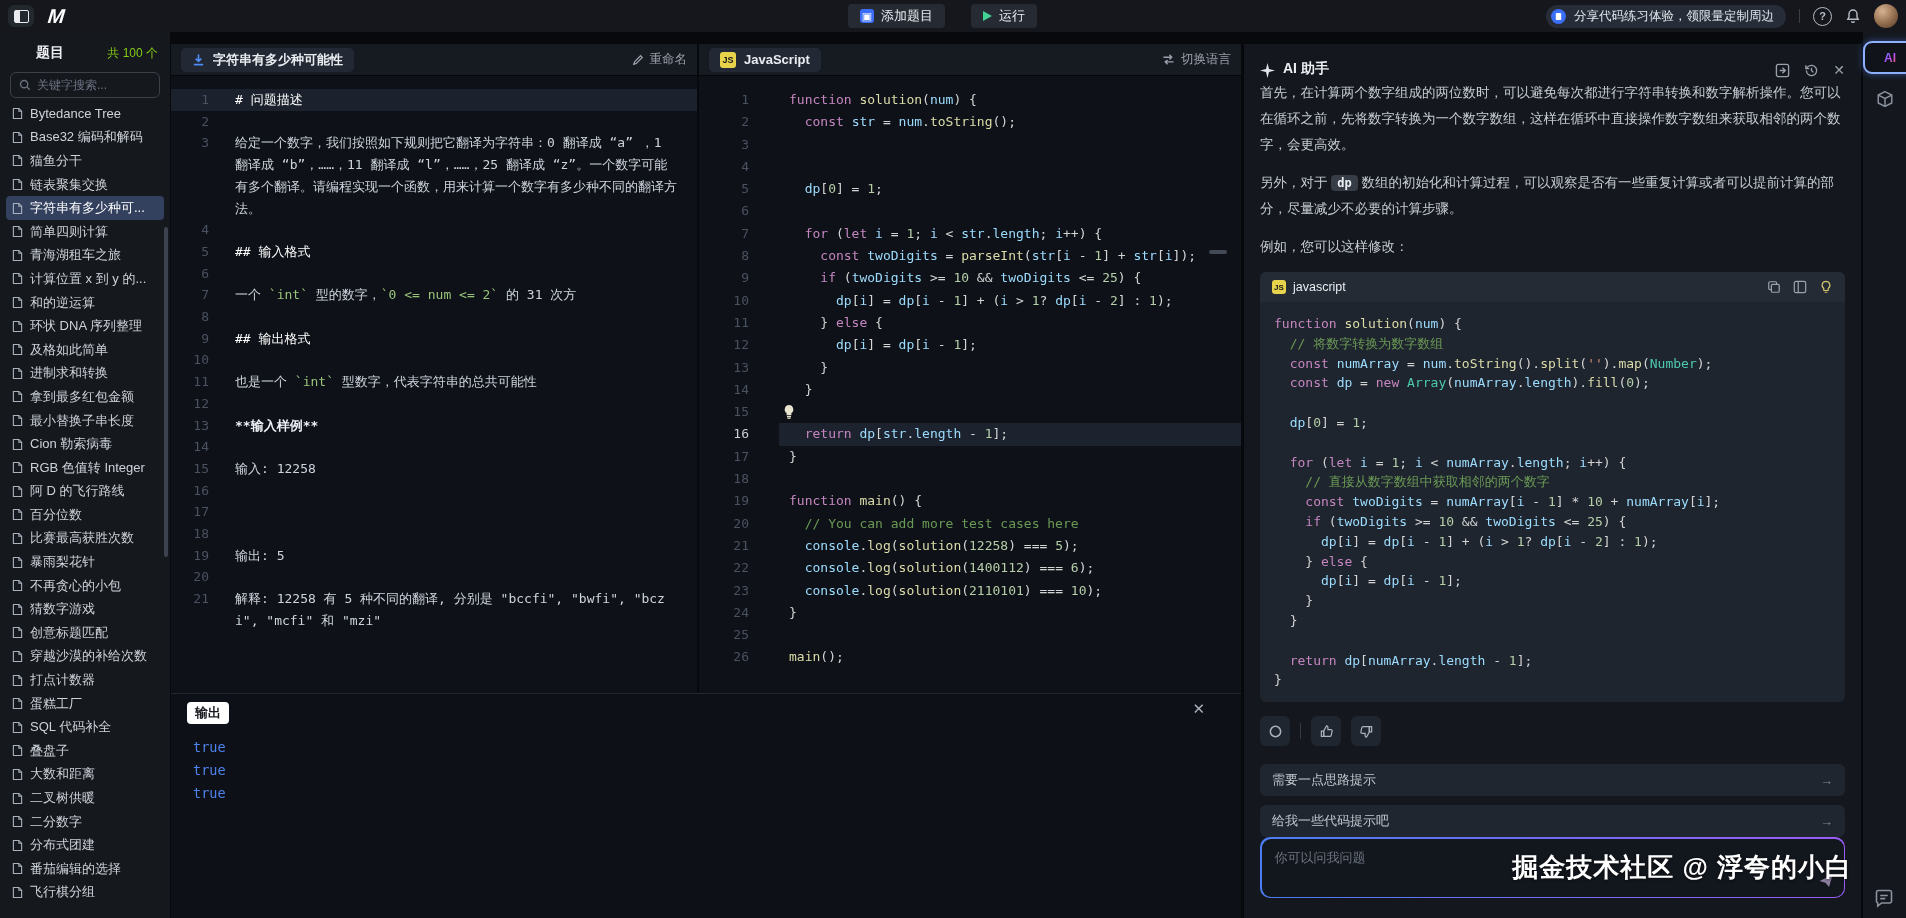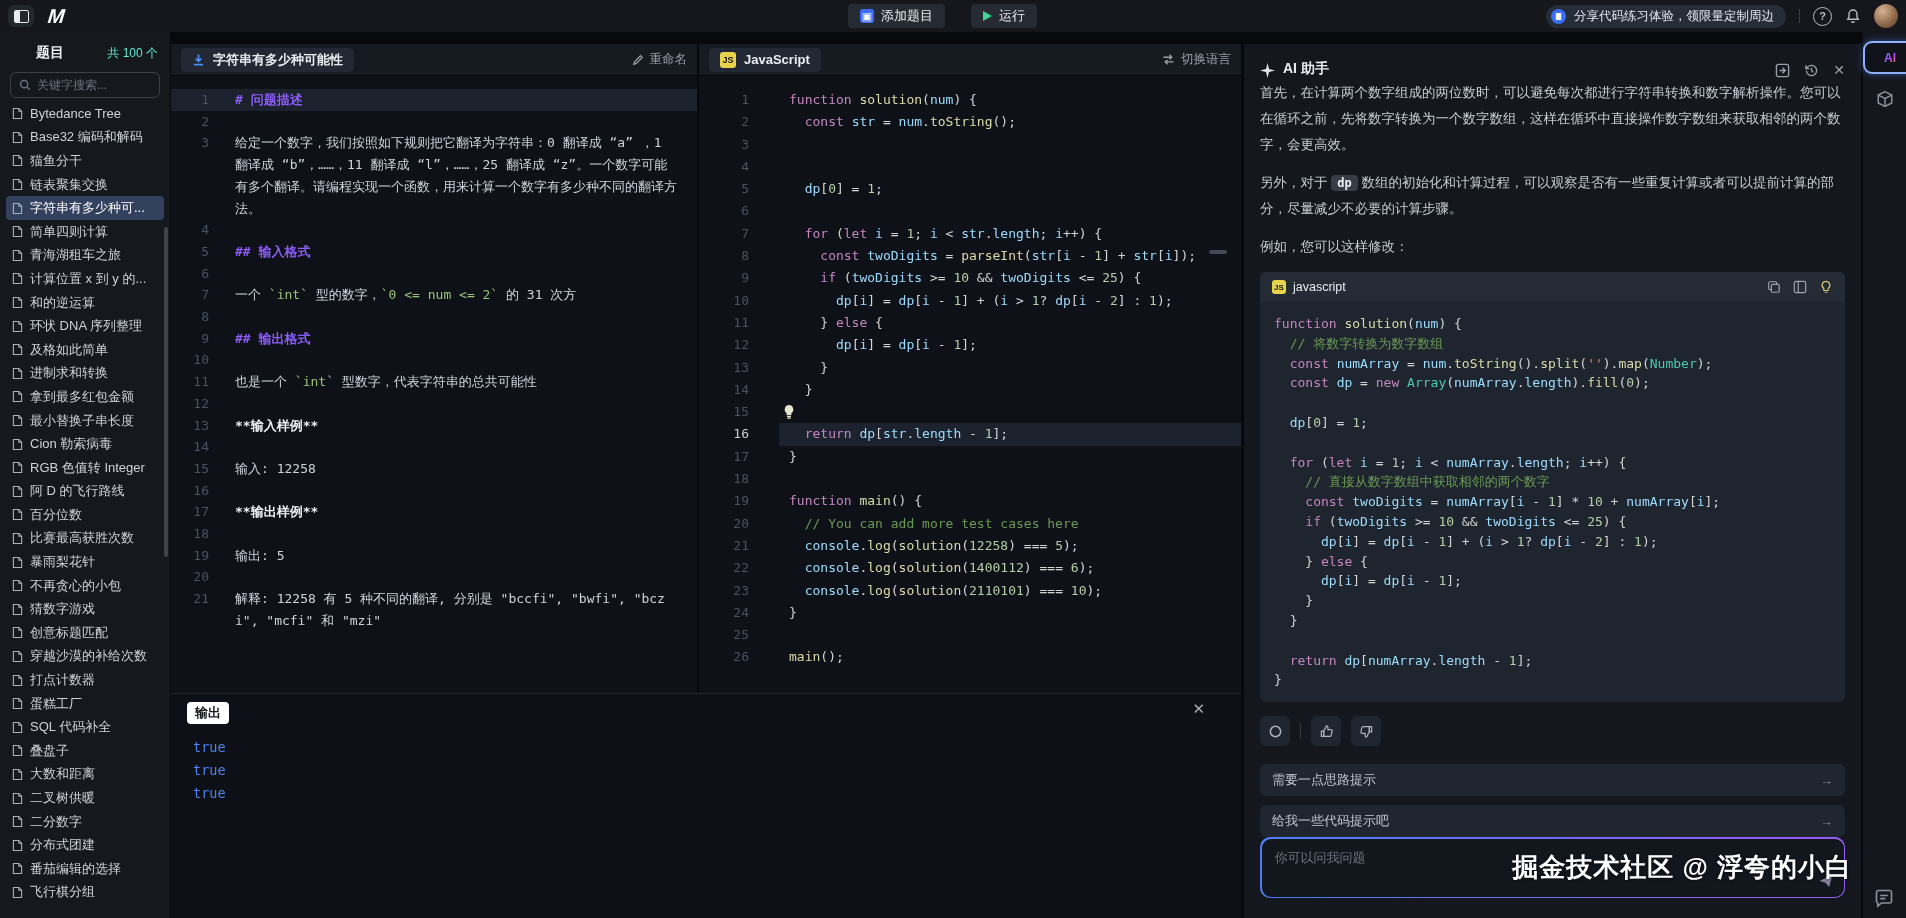--- a/index.html
+++ b/index.html
@@ -20,39 +20,39 @@
   .tb-right{position:absolute;right:8px;top:4px;display:flex;align-items:center;gap:13px;}
   .promo{display:flex;align-items:center;gap:8px;height:23px;padding:0 12px 0 5px;background:#262d38;border-radius:12px;font-size:12.5px;color:#e3e7ee;cursor:pointer;}
   .promo-ic{width:15px;height:15px;background:#3b6ef6;border-radius:50%;display:flex;align-items:center;justify-content:center;}
   .tb-divider{width:1px;height:14px;background:#3a404a;}
   .help-ic{width:17px;height:17px;border:1.5px solid #b6bcc6;border-radius:50%;color:#b6bcc6;font-size:11px;font-weight:bold;display:flex;align-items:center;justify-content:center;}
   .avatar{width:24px;height:24px;border-radius:50%;background:radial-gradient(circle at 35% 30%,#d7b392,#8a6648 60%,#4f3a28);}
   
   .sidebar{position:absolute;left:0;top:32px;width:170px;height:886px;background:#15181d;overflow:hidden;}
   .sb-head{display:flex;align-items:flex-end;justify-content:space-between;padding:12px 12px 0 12px;margin-left:24px;}
   .sb-title{font-size:14px;font-weight:bold;color:#eceef2;}
-  .sb-count{font-size:12px;color:#5eead4;}
+  .sb-count{font-size:12px;color:#84cc16;}
   .sb-search{margin:10px 10px 4px 10px;height:24px;border:1px solid #3b414b;border-radius:6px;display:flex;align-items:center;gap:6px;padding:0 8px;color:#6b7280;font-size:12px;}
   .side-item{display:flex;align-items:center;gap:7px;height:23.6px;margin:0 6px;padding:0 6px;border-radius:4px;font-size:13px;color:#ced3da;white-space:nowrap;overflow:hidden;cursor:pointer;}
   .side-item.selected{background:#33415f;color:#fff;}
   .side-label{overflow:hidden;text-overflow:ellipsis;}
   .sb-scroll{position:absolute;right:2px;top:195px;width:4px;height:330px;border-radius:2px;background:#3c434e;}
   
   .panel-head{height:31px;background:#161a21;border-bottom:1px solid #05070a;display:flex;align-items:center;padding:0 10px;}
   .head-tab{display:flex;align-items:center;gap:8px;height:24px;padding:0 11px;background:#232934;border-radius:5px;font-size:13px;font-weight:bold;color:#e9ecf1;}
   .head-right{margin-left:auto;display:flex;align-items:center;gap:6px;color:#9aa1ab;font-size:12.5px;cursor:pointer;}
   .mono{font-family:"DejaVu Sans Mono","Liberation Mono",monospace;}
   
   .desc{position:absolute;left:171px;top:44px;width:526px;height:649px;background:#0e1218;}
   .md-body{position:absolute;top:31px;left:0;right:0;bottom:0;padding-top:14px;overflow:hidden;}
   .md-row{display:flex;min-height:21.7px;line-height:21.7px;font-size:13px;}
   .md-row.active{background:#1b222d;}
   .md-gutter{flex:none;width:38px;text-align:right;color:#4a5160;font-family:"DejaVu Sans Mono",monospace;}
   .md-content{flex:1;margin-left:26px;padding-right:18px;color:#ced4dd;font-family:"DejaVu Sans Mono","Liberation Mono",monospace;white-space:pre-wrap;word-break:break-all;}
-  .md-h{color:#8b5cf6;font-weight:bold;margin-top:16px;}
+  .md-h{color:#ffffff;font-weight:normal;margin-top:16px;}
   .md-b{font-weight:bold;color:#eef1f6;}
   .md-code{color:#98c379;}
   
   .editor{position:absolute;left:699px;top:44px;width:542px;height:649px;background:#0e1218;}
   .js-badge{width:16px;height:16px;background:#e7d44c;color:#15161a;font-size:9px;font-weight:bold;border-radius:3px;display:flex;align-items:center;justify-content:center;}
   .code-body{position:absolute;top:31px;left:0;right:0;bottom:0;padding-top:14px;overflow:hidden;}
   .code-row{display:flex;height:22.3px;line-height:22.3px;font-size:13px;position:relative;}
   .code-gutter{flex:none;width:50px;text-align:right;color:#4a5160;font-family:"DejaVu Sans Mono",monospace;}
   .code-content{margin-left:40px;white-space:pre;color:#d4d4d4;font-family:"DejaVu Sans Mono","Liberation Mono",monospace;}
   .code-row.active{background:linear-gradient(to right,transparent 80px,#1c232f 80px);}
@@ -471,21 +471,20 @@
         <div class="md-row">
           <span class="md-gutter">15</span>
           <span class="md-content">输入: 12258</span>
         </div>
         <div class="md-row">
           <span class="md-gutter">16</span>
           <span class="md-content">&nbsp;</span>
         </div>
         <div class="md-row">
           <span class="md-gutter">17</span>
-          <span class="md-content"><span class="md-b">**输出样例**</span></span>
         </div>
         <div class="md-row">
           <span class="md-gutter">18</span>
           <span class="md-content">&nbsp;</span>
         </div>
         <div class="md-row">
           <span class="md-gutter">19</span>
           <span class="md-content">输出: 5</span>
         </div>
         <div class="md-row">

